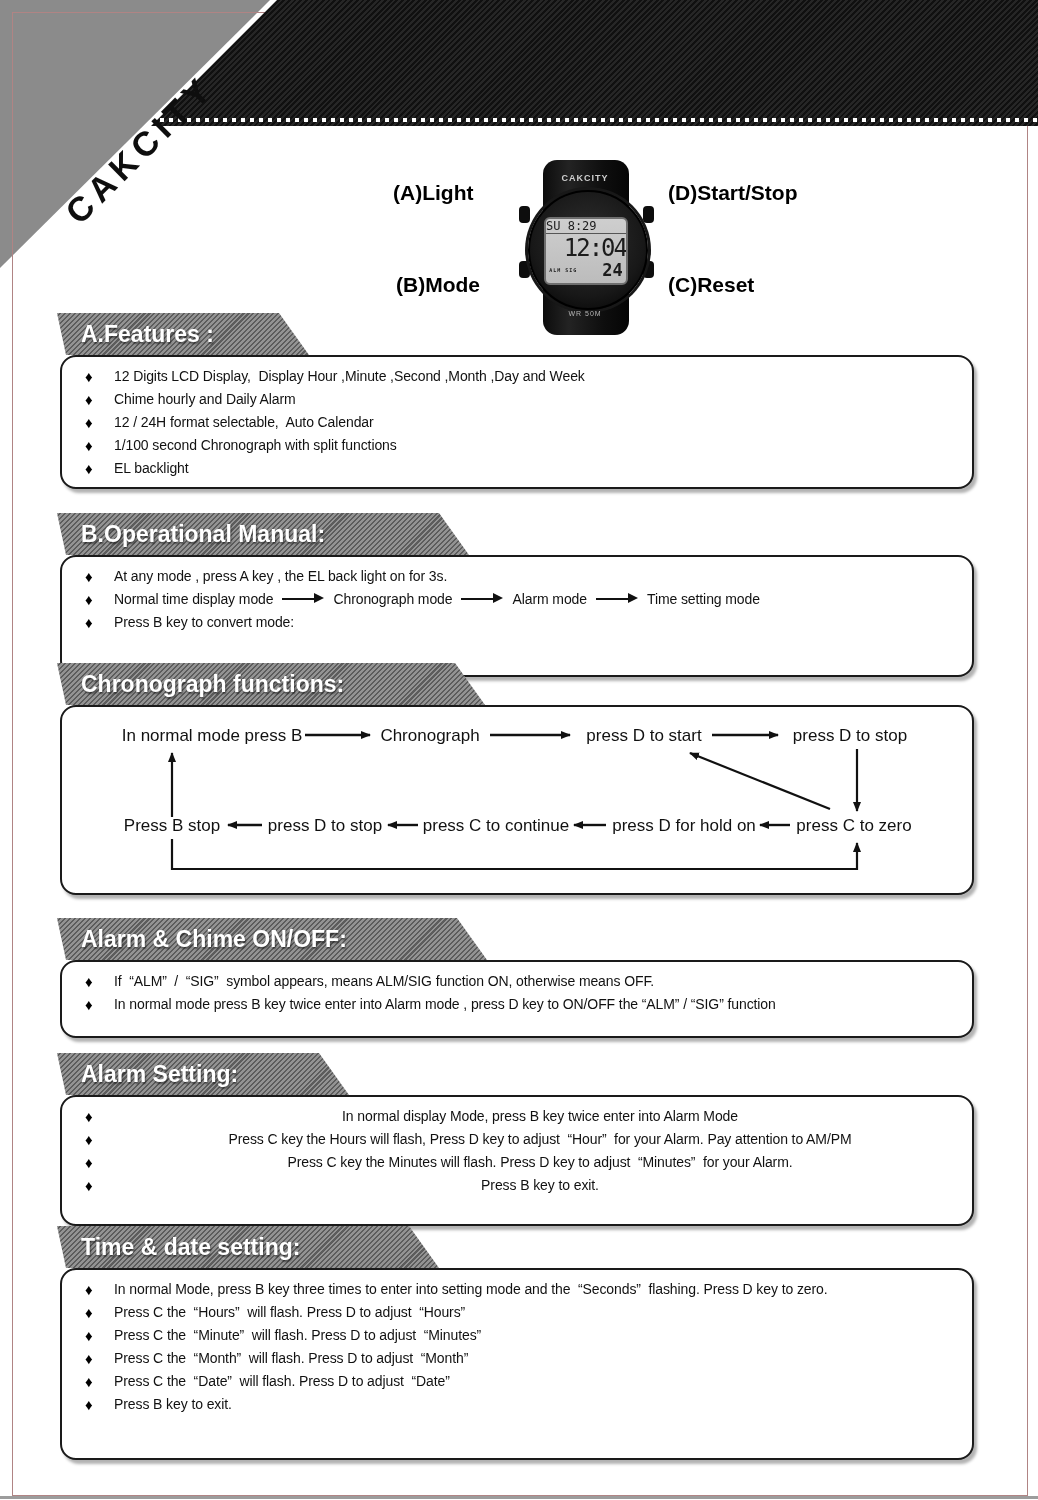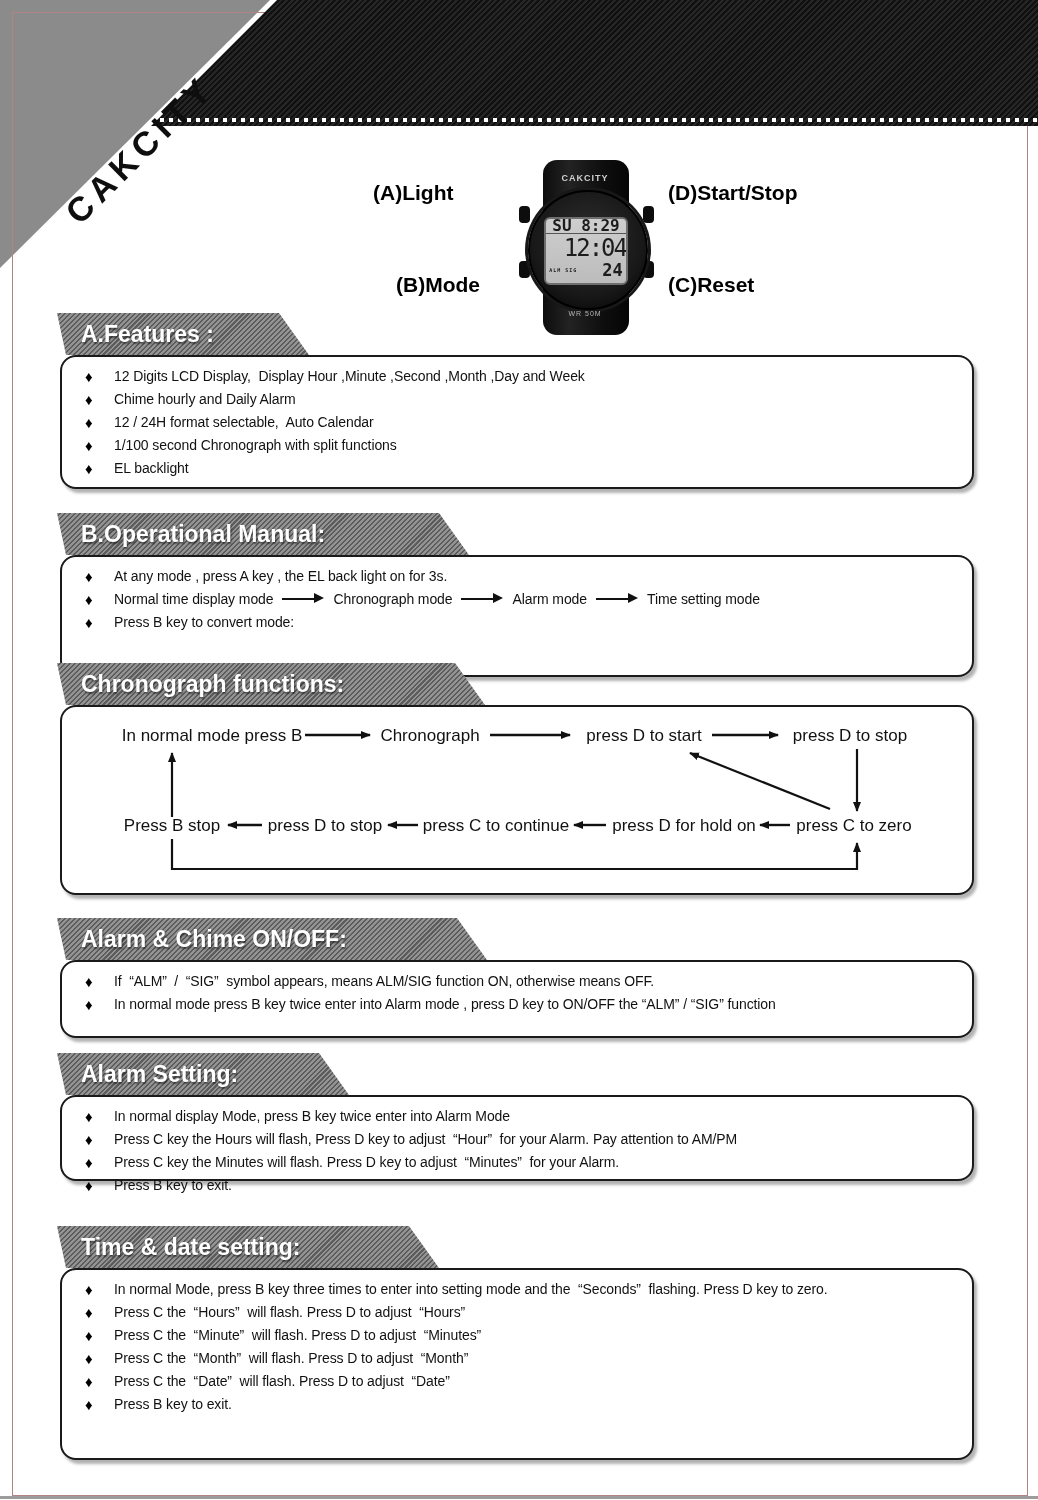--- a/index.html
+++ b/index.html
@@ -30,21 +30,21 @@
         font-size:9px;font-weight:bold;letter-spacing:1px;color:#cfcfcf;}
   .watch .btn{position:absolute;width:11px;height:17px;border-radius:4px;background:#0d0d0d;}
   .watch .btn.tl{left:9px;top:46px;}  .watch .btn.bl{left:9px;top:101px;}
   .watch .btn.tr{left:133px;top:46px;} .watch .btn.br{left:133px;top:101px;}
   .watch .case{position:absolute;left:18px;top:30px;width:116px;height:116px;border-radius:50%;
         background:radial-gradient(circle at 50% 42%,#303030,#181818 62%,#000 100%);
         border:2px solid #000;box-shadow:0 0 0 3px #181818;}
   .watch .lcd{position:absolute;left:34px;top:57px;width:84px;height:68px;border-radius:6px;
         background:linear-gradient(180deg,#cecece,#bcbcbc);border:2px solid #6e6e6e;
         box-sizing:border-box;overflow:hidden;font-family:"DejaVu Sans Mono",monospace;color:#1c1c1c;}
-  .lcd-top{font-size:16px;font-weight:bold;text-align:center;line-height:14px;
+  .lcd-top{font-size:12px;font-weight:normal;line-height:14px;
         border-bottom:1px solid #555;}
   .lcd-time{font-size:24px;font-weight:normal;text-align:right;line-height:28px;letter-spacing:-2px;}
   .lcd-bottom{display:flex;align-items:flex-end;justify-content:center;gap:25px;line-height:16px;}
   .lcd-flags{font-size:5px;font-weight:bold;letter-spacing:1px;}
   .lcd-date{font-size:17px;font-weight:bold;}
   .watch .wr{position:absolute;left:0;top:150px;width:100%;text-align:center;
         font-size:7px;letter-spacing:1px;color:#b5b5b5;}
   .watch-label{position:absolute;font-size:21px;font-weight:bold;color:#000;z-index:1;}
 
   
@@ -98,21 +98,21 @@
     <div class="lcd">
       <div class="lcd-top">SU 8:29</div>
       <div class="lcd-time">12:04</div>
       <div class="lcd-bottom">
         <span class="lcd-flags"><span>ALM</span> <span>SIG</span></span>
         <span class="lcd-date">24</span>
       </div>
     </div>
     <div class="wr">WR 50M</div>
   </div>
-  <div class="watch-label" style="left:373px;top:181px;">(A)Light</div>
+  <div class="watch-label" style="left:393px;top:181px;">(A)Light</div>
   <div class="watch-label" style="left:668px;top:181px;">(D)Start/Stop</div>
   <div class="watch-label" style="left:396px;top:273px;">(B)Mode</div>
   <div class="watch-label" style="left:668px;top:273px;">(C)Reset</div>
 
   <section class="sec" style="top:313px;">
     <div class="sec-banner" style="width:252px;">
         <span>A.Features :</span>
       </div>
     <div class="sec-panel" style="height:134px;">
       <ul>
@@ -186,21 +186,21 @@
       <li>If  “ALM”  /  “SIG”  symbol appears, means ALM/SIG function ON, otherwise means OFF.</li>
           <li>In normal mode press B key twice enter into Alarm mode , press D key to ON/OFF the “ALM” / “SIG” function</li>
         </ul>
     </div>
   </section>
 
   <section class="sec" style="top:1053px;">
     <div class="sec-banner" style="width:292px;">
         <span>Alarm Setting:</span>
       </div>
-    <div class="sec-panel" style="height:86px;">
+    <div class="sec-panel" style="height:131px;text-align:center;">
       <ul>
 
       <li>In normal display Mode, press B key twice enter into Alarm Mode</li>
           <li>Press C key the Hours will flash, Press D key to adjust  “Hour”  for your Alarm. Pay attention to AM/PM</li>
           <li>Press C key the Minutes will flash. Press D key to adjust  “Minutes”  for your Alarm.</li>
           <li>Press B key to exit.</li>
         </ul>
     </div>
   </section>
 

